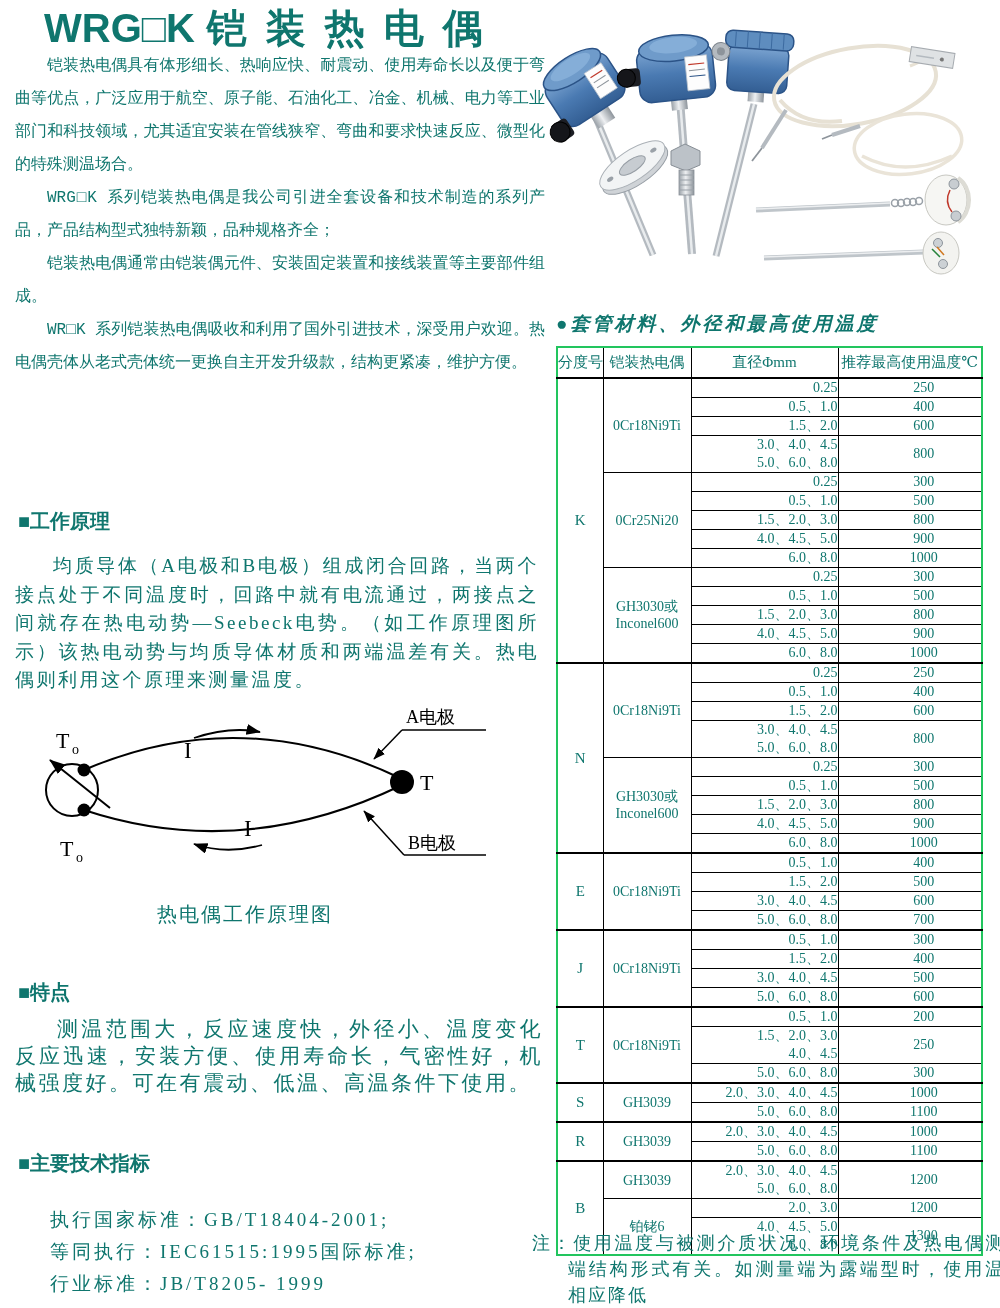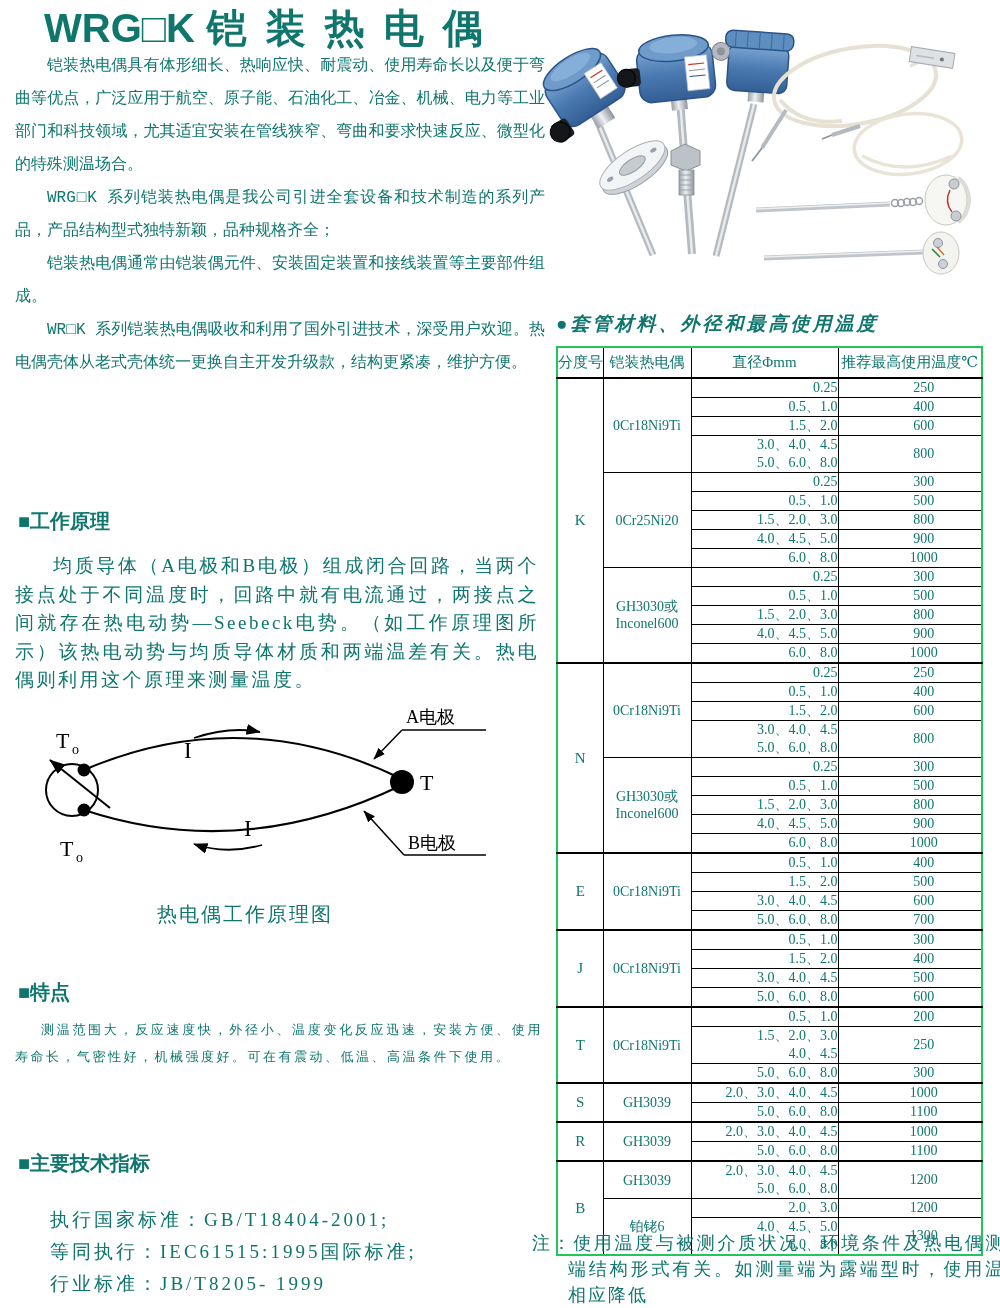--- a/index.html
+++ b/index.html
@@ -21,21 +21,21 @@
          font-family:"Liberation Sans","DejaVu Sans",sans-serif;
          font-weight:bold;font-size:20px;}
   #h-principle{left:18px;top:508px;}
   #h-features{left:18px;top:979px;}
   #h-specs{left:18px;top:1150px;}
 
   .principle-body{position:absolute;left:15px;top:552px;width:524px;margin:0;
          font-size:19px;line-height:28.5px;letter-spacing:2.5px;
          text-align:justify;text-indent:2em;}
   .features-body{position:absolute;left:15px;top:1016px;width:528px;margin:0;
-         font-size:13px;line-height:27px;letter-spacing:2.5px;
+         font-size:21px;line-height:27px;letter-spacing:2.5px;
          text-align:justify;text-indent:2em;}
 
   .diagram{position:absolute;left:8px;top:692px;width:525px;height:215px;}
   .diagram-caption{position:absolute;left:8px;top:901px;width:474px;
          text-align:center;font-size:20px;letter-spacing:2px;}
 
   .specs-lines{position:absolute;left:50px;top:1204px;
          font-size:19px;line-height:32px;letter-spacing:3px;white-space:nowrap;}
   .specs-lines .indent{}
 

